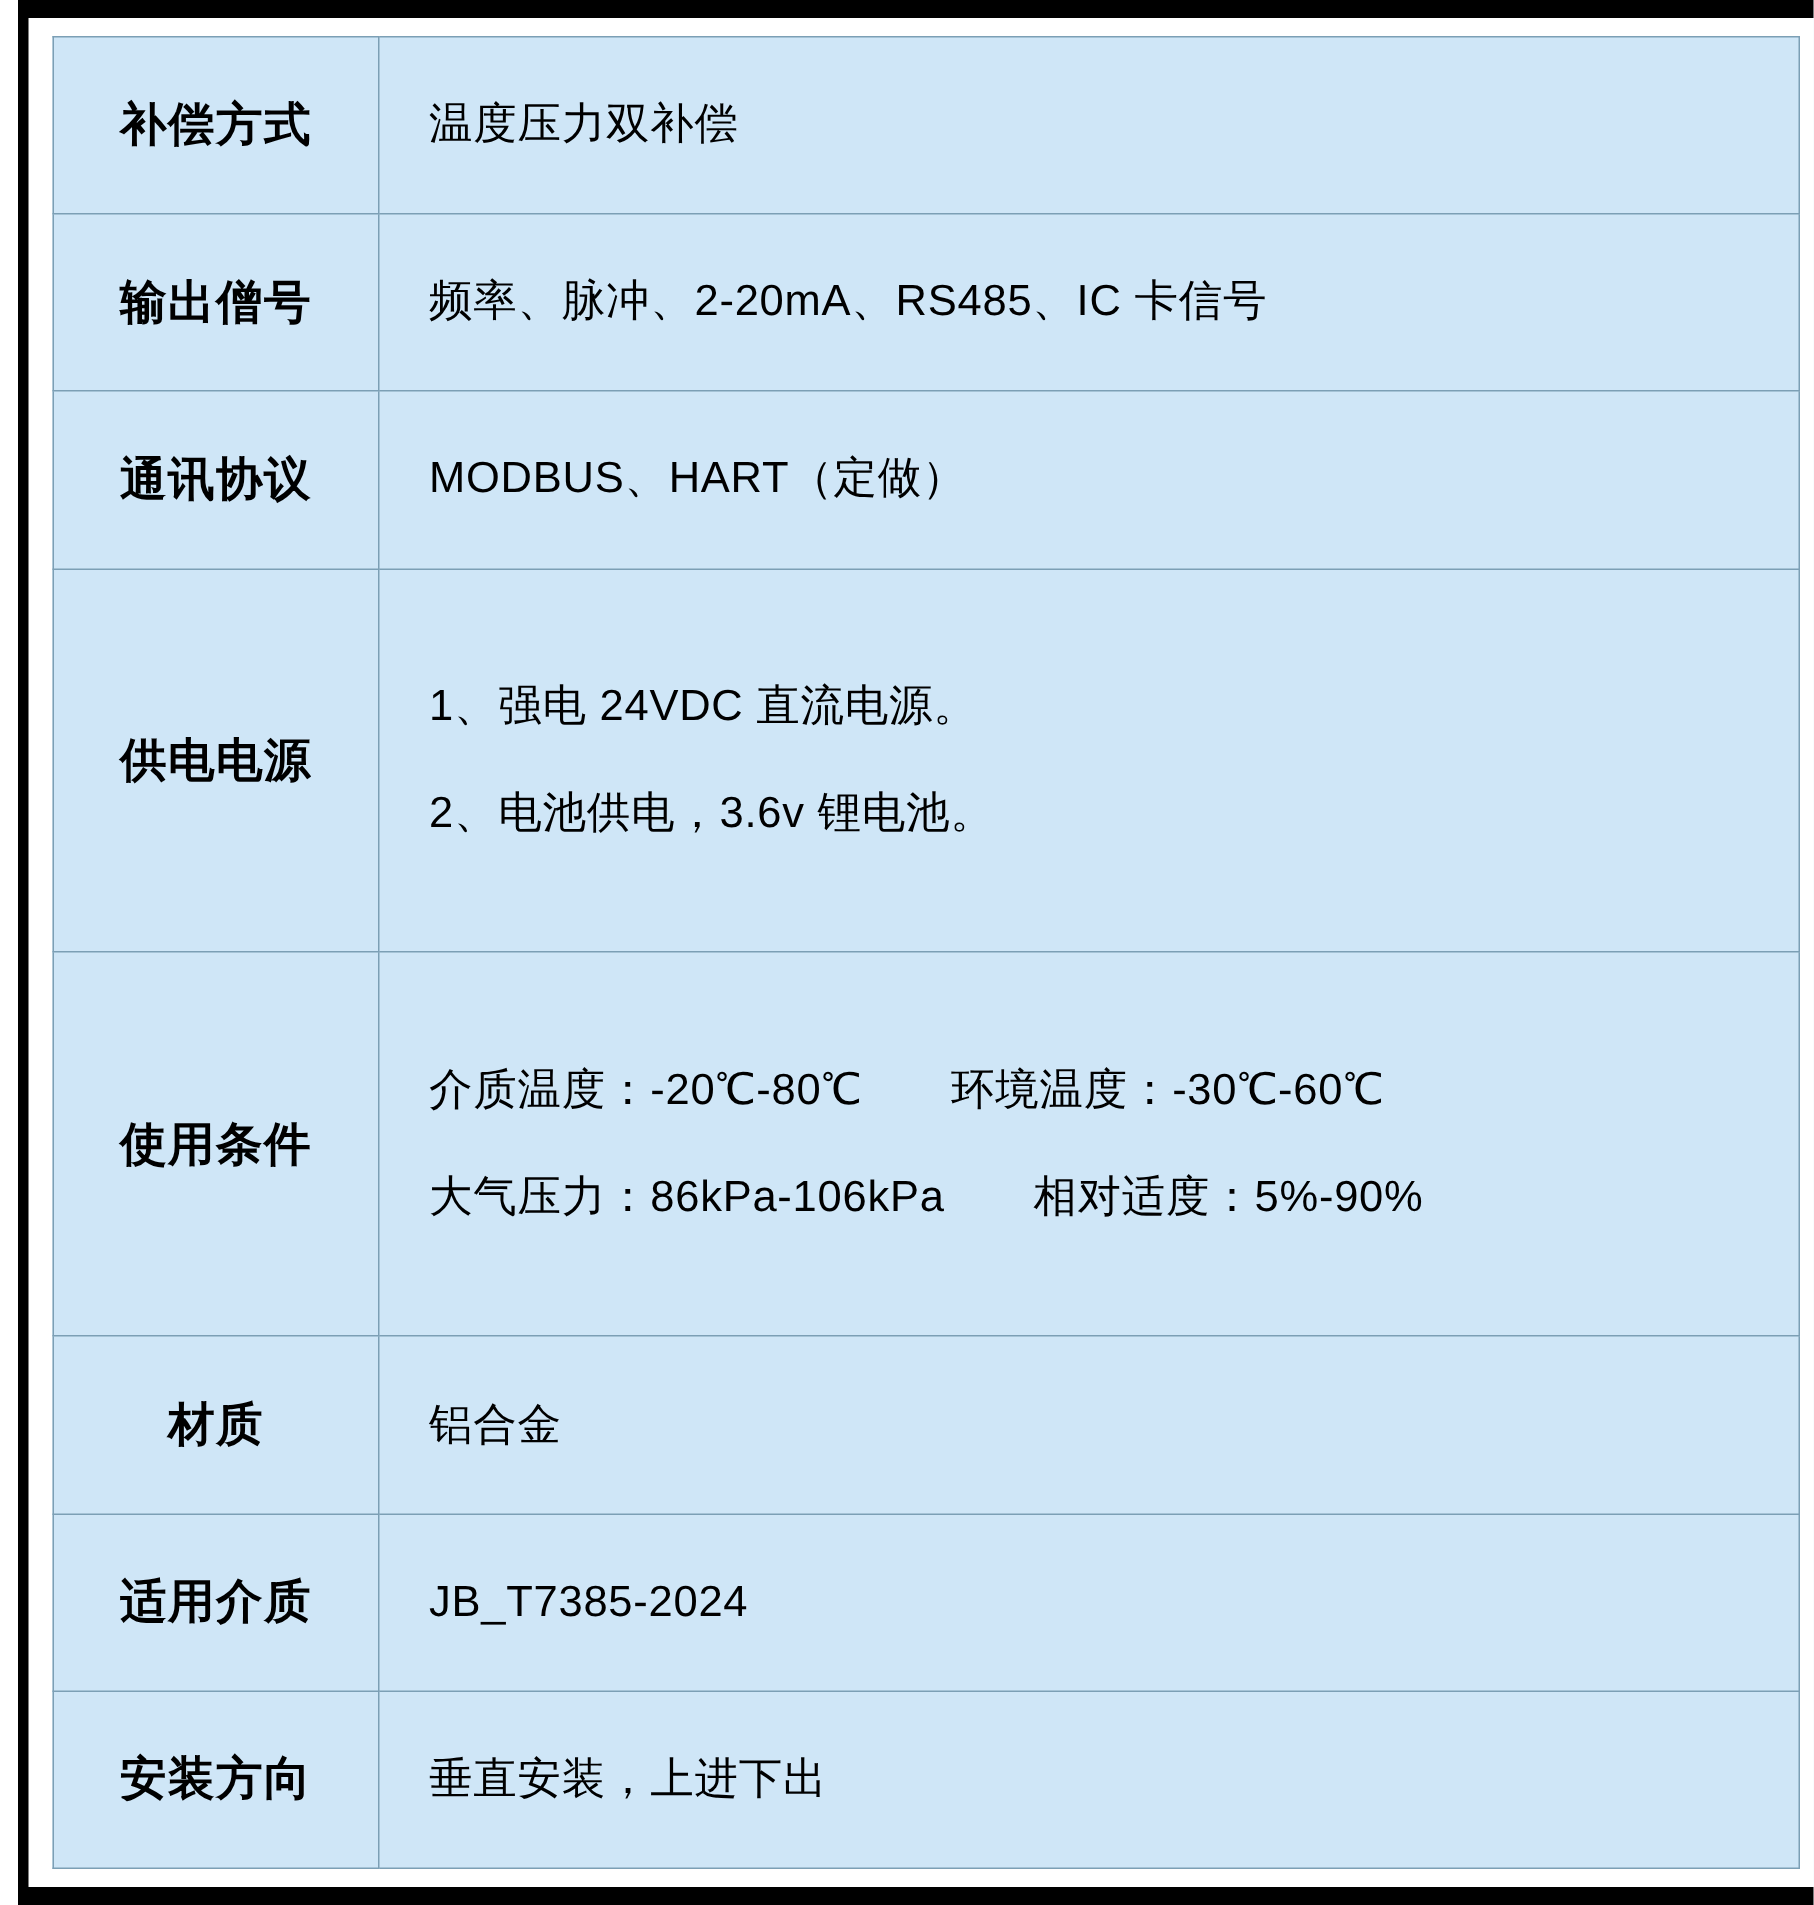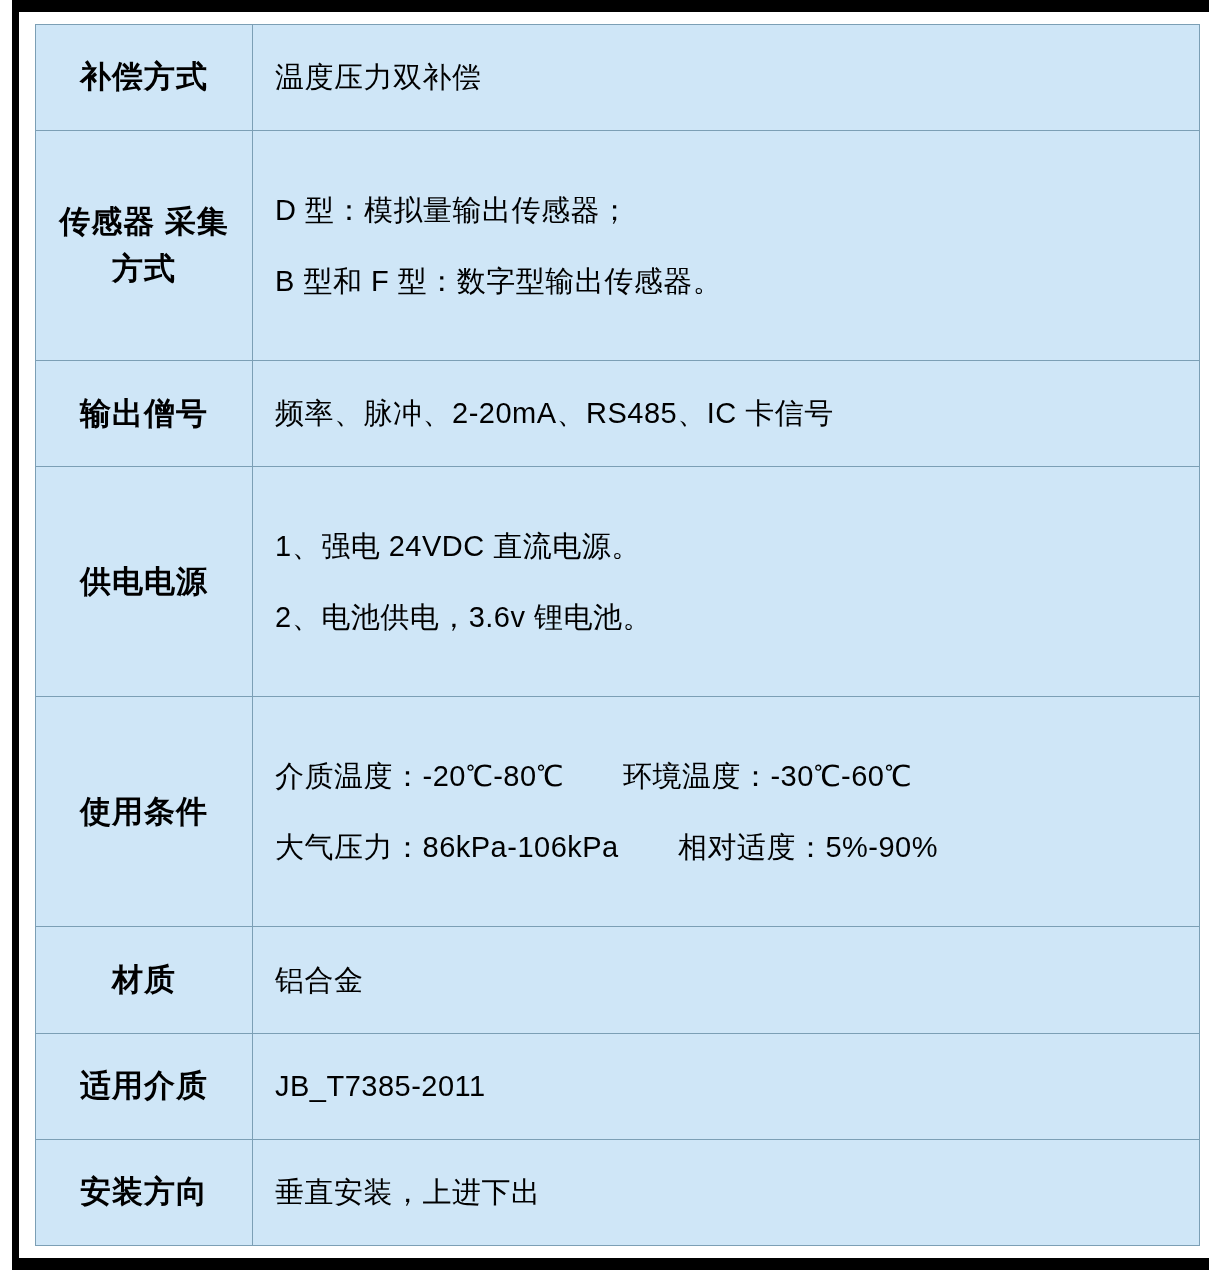--- a/index.html
+++ b/index.html
@@ -45,21 +45,21 @@
     font-weight: bold;
     font-size: 31px;
     color: #000000;
     letter-spacing: 1px;
     line-height: 1.5;
   }
   td.value {
     font-size: 29px;
     color: #000000;
     line-height: 1.55;
-    padding-left: 22px;
+    padding-left: 33px;
     letter-spacing: 0.5px;
   }
   .line {
     display: block;
     white-space: nowrap;
   }
   .line + .line {
     margin-top: 26px;
   }
   .two-col {
@@ -83,40 +83,34 @@
 <div class="page">
   <table class="spec-table">
     <tbody>
       <tr>
         <td class="label">补偿方式</td>
         <td class="value">
           <span class="line">温度压力双补偿</span>
         </td>
       </tr>
 
-      <tr>
-        <td class="label">
-          <span class="label-stack">
-            <span class="lbl-line">传感器</span>
-            <span class="lbl-line">采集方式</span>
-          </span>
-        </td>
-        <td class="value">
-          <span class="line">D 型：模拟量输出传感器；</span>
-          <span class="line">B 型和 F 型：数字型输出传感器。</span>
-        </td>
-      </tr>
 
       <tr>
         <td class="label">输出僧号</td>
         <td class="value">
           <span class="line">频率、脉冲、2-20mA、RS485、IC 卡信号</span>
         </td>
       </tr>
 
+      <tr>
+        <td class="label">通讯协议</td>
+        <td class="value">
+          <span class="line">MODBUS、HART（定做）</span>
+        </td>
+      </tr>
 
       <tr>
         <td class="label">供电电源</td>
         <td class="value">
           <span class="line">1、强电 24VDC 直流电源。</span>
           <span class="line">2、电池供电，3.6v 锂电池。</span>
         </td>
       </tr>
 
       <tr>
@@ -140,21 +134,21 @@
       <tr>
         <td class="label">材质</td>
         <td class="value">
           <span class="line">铝合金</span>
         </td>
       </tr>
 
       <tr>
         <td class="label">适用介质</td>
         <td class="value">
-          <span class="line">JB_T7385-2011</span>
+          <span class="line">JB_T7385-2024</span>
         </td>
       </tr>
 
       <tr>
         <td class="label">安装方向</td>
         <td class="value">
           <span class="line">垂直安装，上进下出</span>
         </td>
       </tr>
     </tbody>

